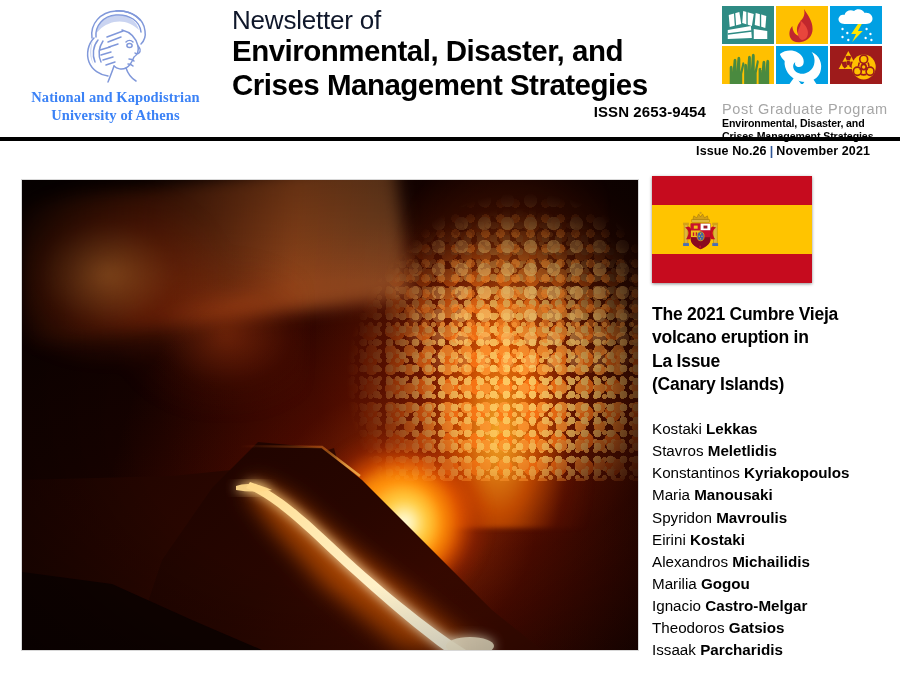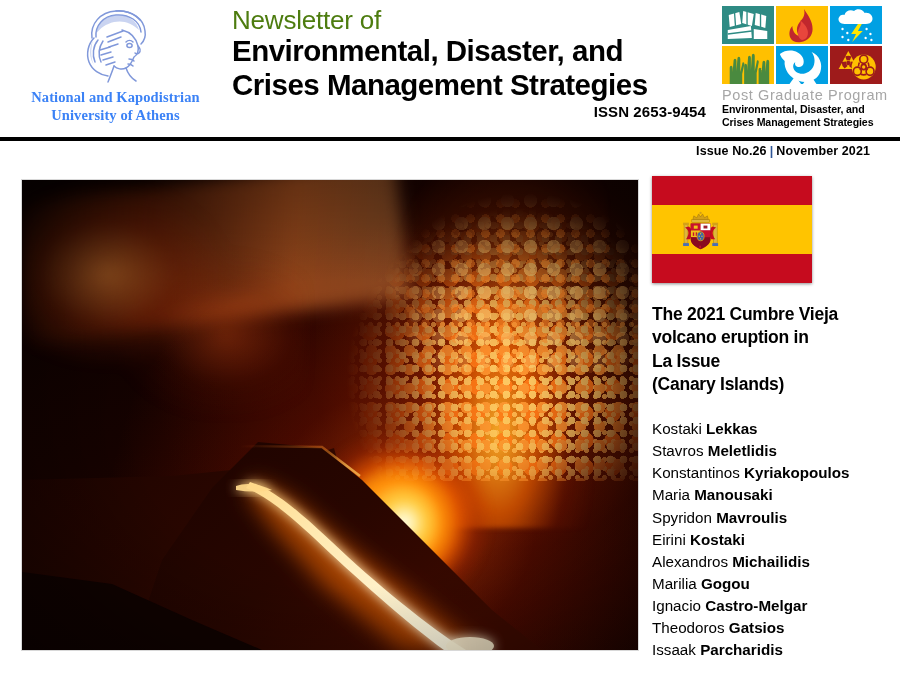--- a/index.html
+++ b/index.html
@@ -52,21 +52,21 @@
   #masthead {
     position: absolute;
     left: 232px; top: 6px;
     width: 480px;
   }
   #news-of {
     font-size: 26px;
     font-weight: normal;
     line-height: 1.08;
     letter-spacing: -0.2px;
-    color: #4d7c0f;
+    color: #0f172a;
   }
   .mast-line {
     font-size: 29.5px;
     font-weight: bold;
     line-height: 1.16;
     letter-spacing: -0.5px;
     color: #000000;
     white-space: nowrap;
   }
   #issn {
@@ -94,21 +94,21 @@
   .pgp-cell {
     position: relative;
     overflow: hidden;
   }
   .pgp-cell svg { display: block; width: 100%; height: 100%; }
   #pgp-title {
     font-size: 14.5px;
     color: #a6a6a6;
     letter-spacing: 0.6px;
     line-height: 1.05;
-    margin-top: 4px;
+    margin-top: 18px;
     white-space: nowrap;
   }
   #pgp-sub {
     font-size: 10.6px;
     font-weight: bold;
     line-height: 1.16;
     color: #000000;
     letter-spacing: -0.1px;
     white-space: nowrap;
   }

